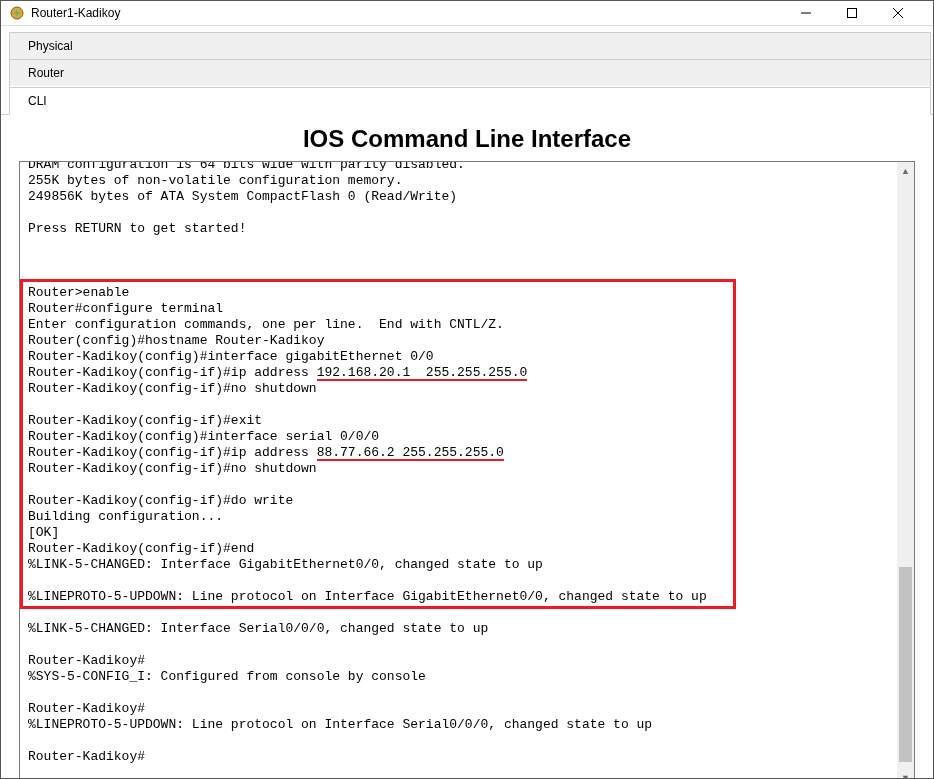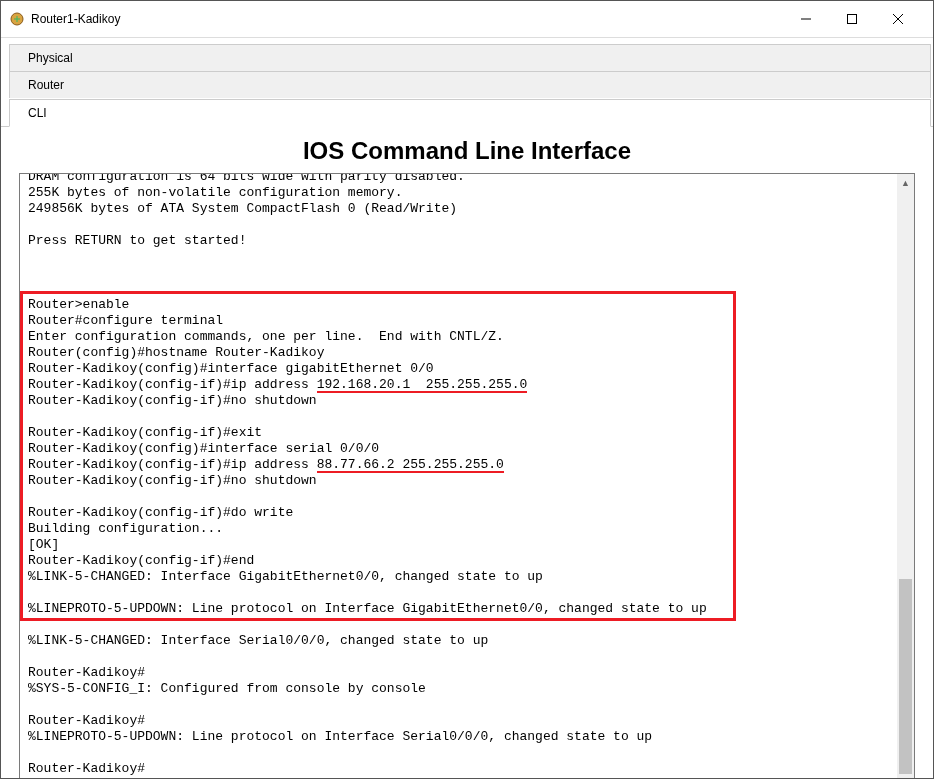--- a/index.html
+++ b/index.html
@@ -1,17 +1,17 @@
 <!DOCTYPE html>
 <html><head>
   <meta charset="utf-8">
   <style>
     * { box-sizing: border-box; margin: 0; padding: 0; }
     body { font-family: "Segoe UI", Tahoma, sans-serif; background: #fff; width: 934px; height: 779px; overflow: hidden; position: relative; border: 1px solid #555; }
-    .titlebar { height: 37px; background: #fff; display: flex; align-items: center; padding: 0 12px 0 8px; border-bottom: 1px solid #ddd; }
+    .titlebar { height: 25px; background: #fff; display: flex; align-items: center; padding: 0 12px 0 8px; border-bottom: 1px solid #ddd; }
     .titlebar-icon { width: 16px; height: 16px; margin-right: 6px; display: inline-block; }
     .titlebar-title { font-size: 12px; color: #000; flex: 1; }
     .win-controls { display: flex; height: 100%; }
     .win-btn { width: 46px; height: 100%; display: flex; align-items: center; justify-content: center; cursor: pointer; }
     .win-btn svg { width: 10px; height: 10px; }
     .tabs { display: flex; background: #fff; padding: 6px 0 0 8px; border-bottom: 1px solid #ccc; flex-direction: column; }
     .tab { padding: 6px 18px; font-size: 12px; background: #f0f0f0; border: 1px solid #ccc; border-bottom: none; margin-right: 2px; cursor: pointer; }
     .tab.active { background: #fff; border-bottom: 1px solid #fff; position: relative; top: 1px; }
     .heading-wrap { text-align: center; padding: 10px 0 8px 0; }
     .heading { font-size: 24px; font-weight: 600; }

